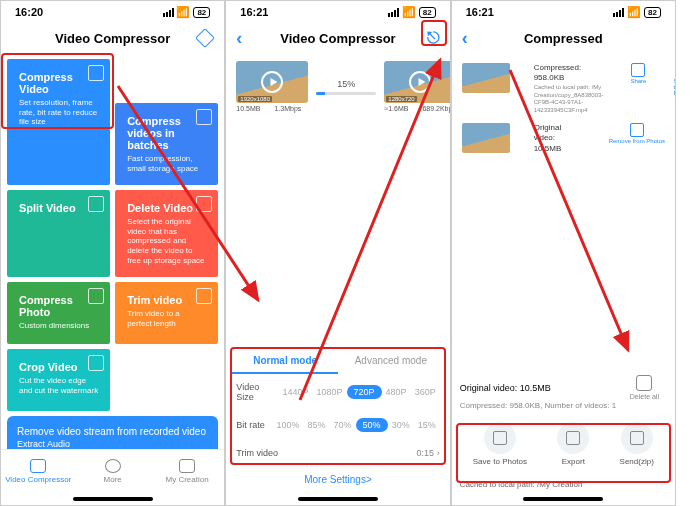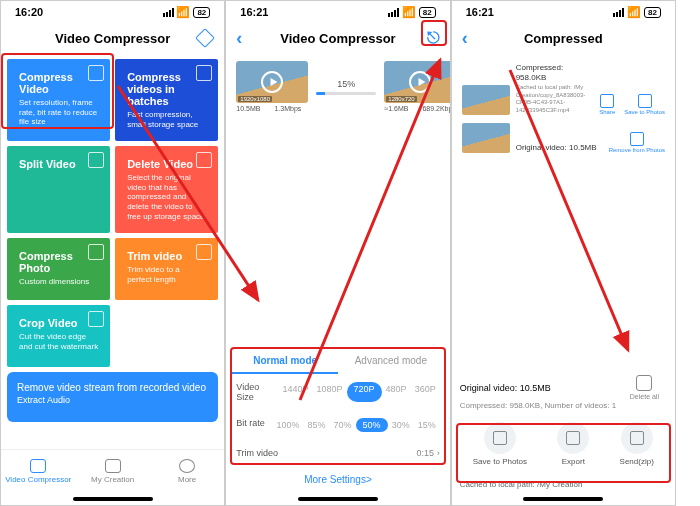--- a/index.html
+++ b/index.html
@@ -32,27 +32,27 @@
 .arrow{position:absolute;z-index:10;pointer-events:none}
 .vprev{display:flex;gap:8px;align-items:center;padding:2px 4px}
 .thumb{width:72px;height:42px;background:linear-gradient(165deg,#7aa8c8 55%,#d4a868 55%);border-radius:3px;position:relative}
 .thumb::after{content:"";width:18px;height:18px;border:2px solid #fff;border-radius:50%;position:absolute;top:50%;left:50%;transform:translate(-50%,-50%)}
 .thumb::before{content:"";position:absolute;top:50%;left:52%;transform:translate(-50%,-50%);border-left:7px solid #fff;border-top:4px solid transparent;border-bottom:4px solid transparent}
 .thumb .res{position:absolute;bottom:1px;left:2px;font-size:6px;color:#fff;background:rgba(0,0,0,.4);padding:0 2px;border-radius:1px}
 .meta{font-size:7px;color:#555;display:flex;gap:14px;margin-top:2px}
 .modetabs{display:flex;font-size:10px}
 .modetab{flex:1;text-align:center;padding:6px 0;color:#999}
 .modetab.active{color:#2a8eff;border-bottom:2px solid #2a8eff;font-weight:600}
-.setrow{display:flex;padding:8px 4px;font-size:9px}
+.setrow{display:flex;align-items:center;padding:8px 4px;font-size:9px}
 .setrow .lbl{width:56px;color:#555}
 .opts{flex:1;display:flex;justify-content:space-between;font-size:9px}
 .opt{color:#aaa;padding:2px 4px}
 .opt.sel{background:#2a8eff;color:#fff;border-radius:10px;padding:2px 7px;font-weight:400}
 .more{text-align:center;color:#2a8eff;font-size:10px;padding:8px}
-.resrow{display:flex;gap:6px;padding:4px;align-items:flex-end}
+.resrow{display:flex;gap:24px;padding:4px;align-items:flex-start}
 .rthumb{width:48px;height:30px;background:linear-gradient(165deg,#7aa8c8 55%,#d4a868 55%);border-radius:2px;flex-shrink:0}
 .rinfo{flex:1;font-size:8px;color:#333;line-height:1.3}
 .rinfo .c{font-size:7px;color:#888}
 .sideico{display:flex;flex-direction:column;align-items:center;font-size:6px;color:#2a8eff;gap:1px;margin-left:3px}
 .sideico .box{width:14px;height:14px;border:1.5px solid #2a8eff;border-radius:2px}
 .delall{position:absolute;right:10px;display:flex;flex-direction:column;align-items:center;font-size:7px;color:#888;gap:2px}
 .actions{display:flex;justify-content:space-around;padding:10px 0}
 .actbtn{display:flex;flex-direction:column;align-items:center;gap:3px;font-size:8px;color:#555}
 .actbtn .circ{width:32px;height:32px;border-radius:50%;background:#eef2f5;display:flex;align-items:center;justify-content:center}
 .actbtn .circ .g{width:14px;height:14px;border:1.5px solid #888;border-radius:2px}
@@ -85,21 +85,21 @@
     <span class="diamond"></span>
   </div>
   <div class="content">
     <div class="hl" style="top:0;left:0;width:113px;height:76px"></div>
     <div class="grid" id="cards">
           <div class="card" style="background: rgb(42, 142, 255);">
             <div class="title">Compress Video</div>
             <div class="sub">Set resolution, frame rate, bit rate to reduce file size</div>
             <span class="ico"></span>
           </div>
-          <div class="card" style="background: #1d4ed8;">
+          <div class="card" style="background: #3b82f6; margin-top: 44px;">
             <div class="title">Compress videos in batches</div>
             <div class="sub">Fast compression, small storage space</div>
             <span class="ico"></span>
           </div>
           <div class="card" style="background: rgb(31, 185, 151);">
             <div class="title">Split Video</div>
             <span class="ico"></span>
           </div>
           <div class="card" style="background: rgb(255, 90, 74);">
             <div class="title">Delete Video</div>
@@ -127,26 +127,26 @@
       <div style="font-size:9px;margin-top:2px">Extract Audio</div>
       <span class="ico" style="top:auto;bottom:6px;border-color:rgba(255,255,255,.6)"></span>
     </div>
   </div>
   <div class="bottomtabs">
     <div class="tab active">
           <span class="ticon"></span>
           <span>Video Compressor</span>
         </div>
     <div class="tab">
+          <span class="ticon" style="border-radius:50%"></span>
+          <span>More</span>
+        </div>
+    <div class="tab">
           <span class="ticon"></span>
           <span>My Creation</span>
-        </div>
-    <div class="tab">
-          <span class="ticon" style="border-radius:50%"></span>
-          <span>More</span>
         </div>
   </div>
   <div class="homebar"></div>
 </div>
 
 <div class="phone">
   <div class="statusbar">
     <span>16:21</span>
     <span class="right">
           <span class="sig">

